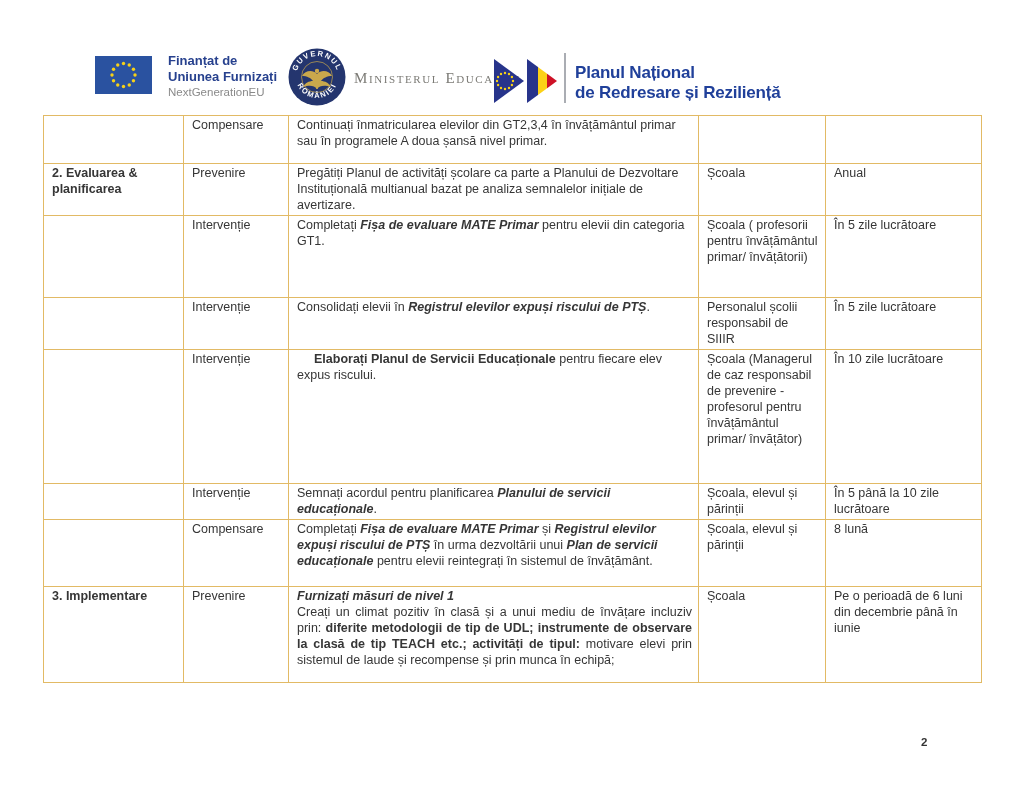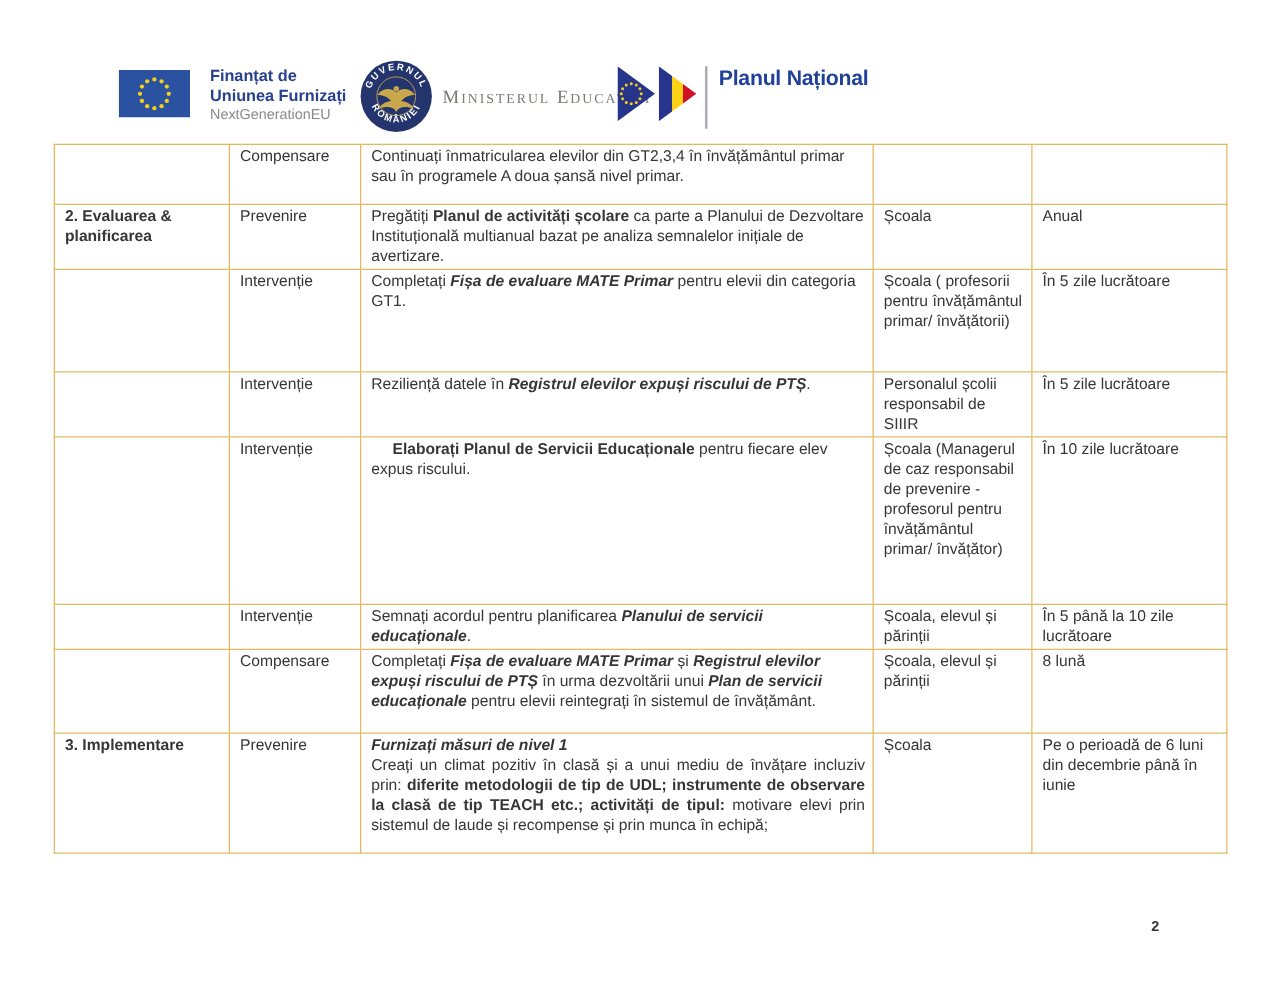--- a/index.html
+++ b/index.html
@@ -16,21 +16,21 @@
   .eu-text .l3 { color:#8a8a8a; font-size:11.5px; line-height:15px; }
 
   .gov-seal { position:absolute; left:288px; top:48px; }
 
   .ministry {
     position:absolute; left:354px; top:70px;
     font-family:"Liberation Serif", serif; font-variant:small-caps;
     letter-spacing:1.6px; color:#7c7b76; font-size:15px;
   }
 
-  .pnrr { position:absolute; left:494px; top:53px; display:flex; align-items:flex-start; }
+  .pnrr { position:absolute; left:494px; top:53px; display:flex; align-items:flex-end; }
   .pnrr .arrow { display:block; margin-right:3px; }
   .pnrr-divider { width:2px; height:50px; background:#aaadb3; margin-left:4px; }
   .pnrr-text {
     padding-left:9px; font-weight:bold; font-size:17px; line-height:20px;
     color:var(--pnrr-navy); letter-spacing:-0.2px; white-space:nowrap;
   }
 
   
   .doc-table {
     position:absolute; left:43px; top:115px; width:938px;
@@ -127,20 +127,21 @@
             <stop offset="0.66" stop-color="#fcd116"></stop>
           <stop offset="0.66" stop-color="#ce1126"></stop>
             <stop offset="1" stop-color="#ce1126"></stop>
         </linearGradient>
       </defs>
       <polygon points="0,0 30,22 0,44" fill="url(#roTri)"></polygon>
     </svg>
     <div class="pnrr-divider"></div>
     <div class="pnrr-text">
       <div>Planul Național</div>
+      <div>de Redresare și Reziliență</div>
     </div>
   </div>
 
   <table class="doc-table">
     <colgroup>
       <col style="width:140px">
         <col style="width:105px">
         <col style="width:410px">
       <col style="width:127px">
         <col style="width:156px">
@@ -149,35 +150,35 @@
         <tr style="height: 48px;">
           <td class="c-stage"></td>
           <td class="c-type">Compensare</td>
           <td class="c-action"><span>Continuați înmatricularea elevilor din GT2,3,4 în învățământul primar sau în programele A doua șansă nivel primar.</span></td>
           <td class="c-resp"></td>
           <td class="c-time"></td>
         </tr>
         <tr style="height: 52px;">
           <td class="c-stage">2. Evaluarea &amp; planificarea</td>
           <td class="c-type">Prevenire</td>
-          <td class="c-action"><span>Pregătiți </span><span style="font-weight: bold;">Planul de activități școlare</span><span> ca parte a Planului de Dezvoltare Instituțională multianual bazat pe analiza semnalelor inițiale de avertizare.</span></td>
+          <td class="c-action"><span>Pregătiți </span><span style="font-weight: normal;">Planul de activități școlare</span><span> ca parte a Planului de Dezvoltare Instituțională multianual bazat pe analiza semnalelor inițiale de avertizare.</span></td>
           <td class="c-resp">Școala</td>
           <td class="c-time">Anual</td>
         </tr>
         <tr style="height: 82px;">
           <td class="c-stage"></td>
           <td class="c-type">Intervenție</td>
           <td class="c-action"><span>Completați </span><span style="font-weight: bold; font-style: italic;">Fișa de evaluare MATE Primar</span><span> pentru elevii din categoria GT1.</span></td>
           <td class="c-resp">Școala ( profesorii pentru învățământul primar/ învățătorii)</td>
           <td class="c-time">În 5 zile lucrătoare</td>
         </tr>
         <tr style="height: 50px;">
           <td class="c-stage"></td>
           <td class="c-type">Intervenție</td>
-          <td class="c-action"><span>Reziliență datele în </span><span style="font-weight: bold; font-style: italic;">Registrul elevilor expuși riscului de PTȘ</span><span>.</span></td>
+          <td class="c-action"><span>Consolidați elevii în </span><span style="font-weight: bold; font-style: italic;">Registrul elevilor expuși riscului de PTȘ</span><span>.</span></td>
           <td class="c-resp">Personalul școlii responsabil de SIIIR</td>
           <td class="c-time">În 5 zile lucrătoare</td>
         </tr>
         <tr style="height: 134px;">
           <td class="c-stage"></td>
           <td class="c-type">Intervenție</td>
           <td class="c-action"><span style="font-weight: bold; padding-left: 17px;">Elaborați Planul de Servicii Educaționale</span><span> pentru fiecare elev expus riscului.</span></td>
           <td class="c-resp">Școala (Managerul de caz responsabil de prevenire - profesorul pentru învățământul primar/ învățător)</td>
           <td class="c-time">În 10 zile lucrătoare</td>
         </tr>

